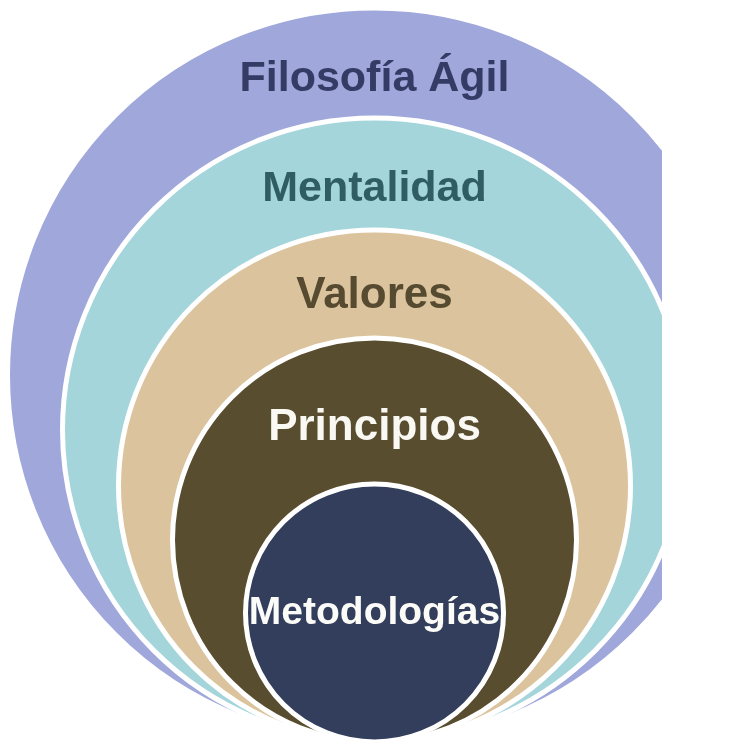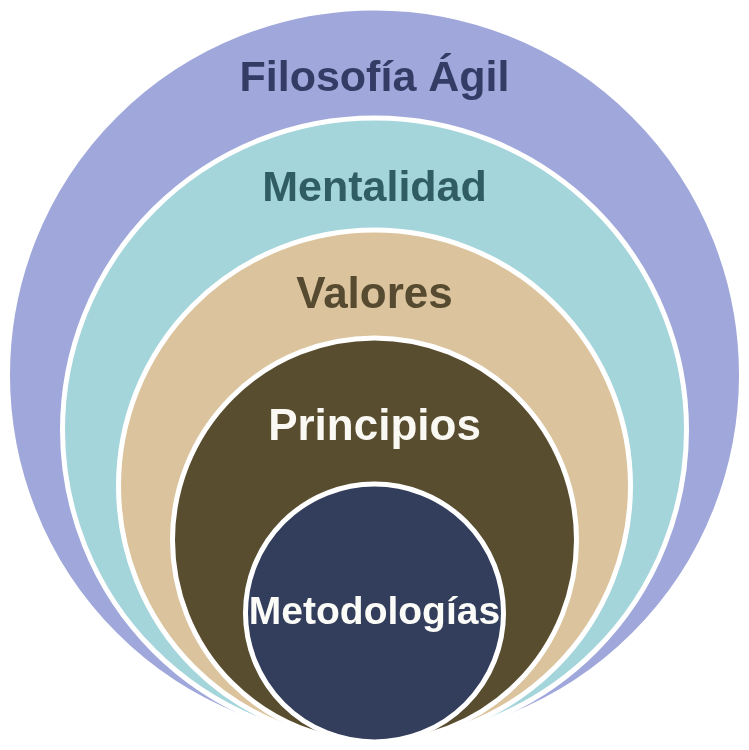--- a/index.html
+++ b/index.html
@@ -1,21 +1,21 @@
 <!DOCTYPE html>
 <html><head>
   <meta charset="utf-8">
   <style>
     html, body {
       margin: 0;
       padding: 0;
       background: #ffffff;
     }
     .canvas {
-      width: 749px;
+      width: 662px;
       height: 750px;
       position: relative;
       background: #ffffff;
       overflow: hidden;
     }
     svg {
       display: block;
     }
     circle.layer {
       stroke-width: 5px;

